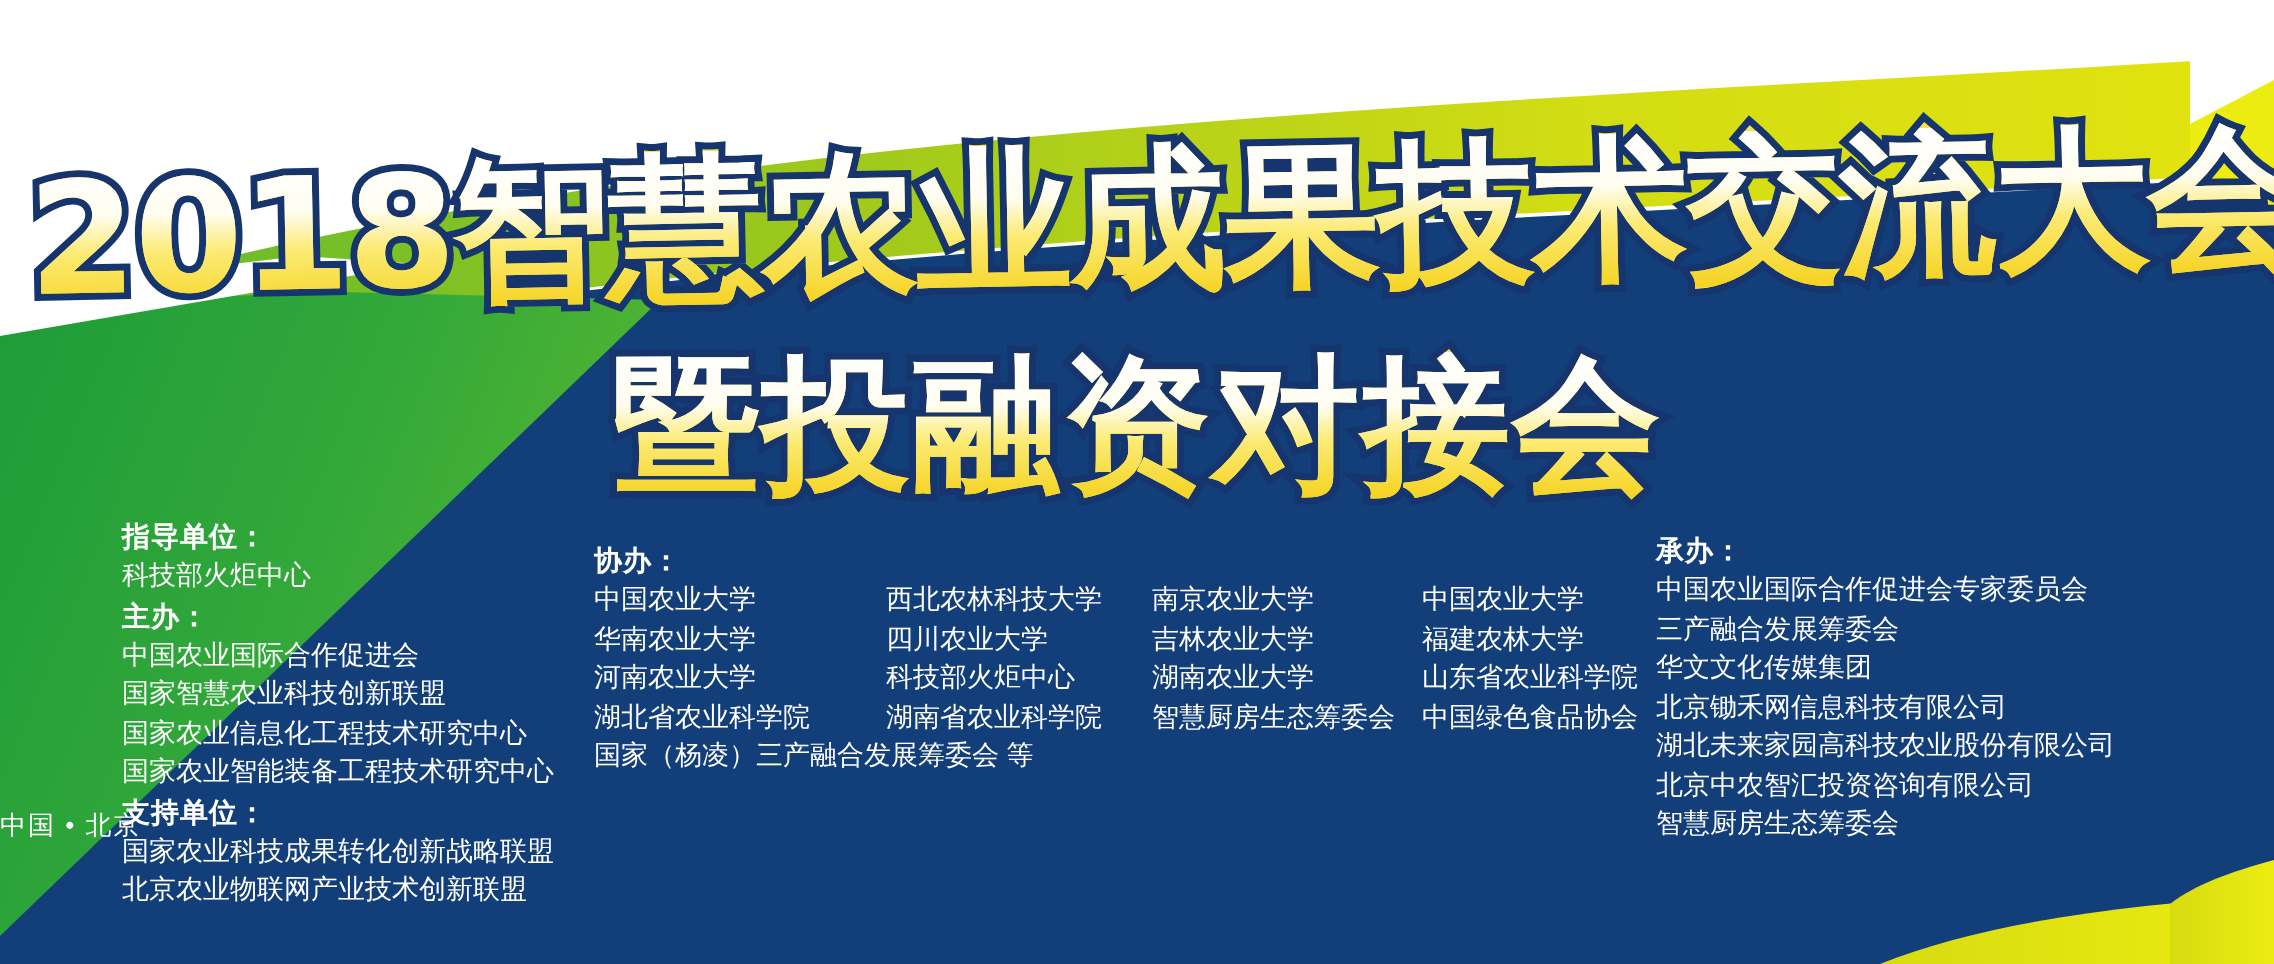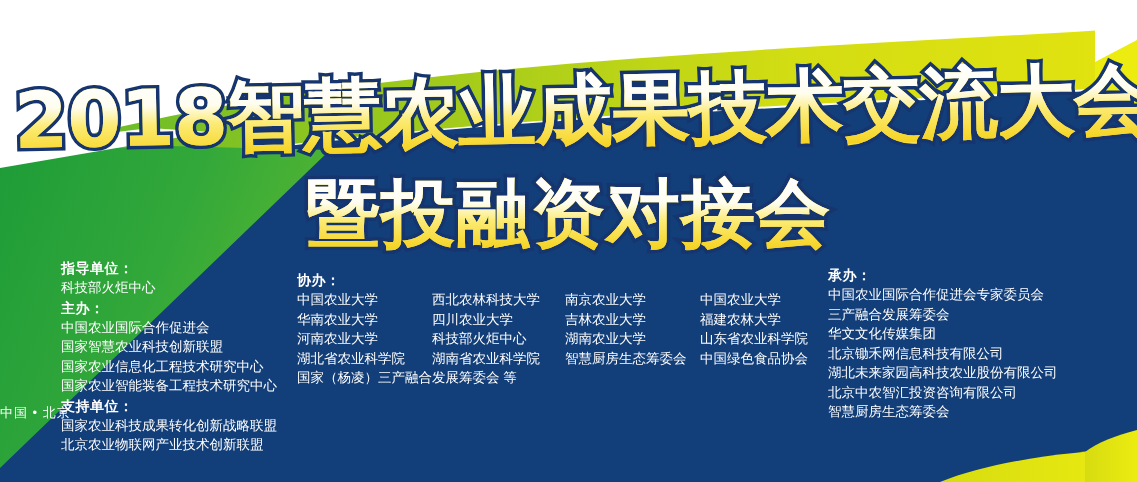--- a/index.html
+++ b/index.html
@@ -98,21 +98,21 @@
     color: #ffffff;
     white-space: nowrap;
   }
 
   #col-left  { left: 48px;  top: 258px; margin-left: 13px; }
   #col-mid   { left: 297px; top: 270px; }
   #col-right { left: 828px; top: 265px; }
 
   .mid-row { display: flex; }
   .mid-row .cell { width: 135px; white-space: nowrap; }
-  .mid-row .cell.w2 { width: 133px; }
+  .mid-row .cell.w2 { width: 133px; margin-left: 11px; }
   .mid-row .cell.last { width: auto; }
 
   .location {
     position: absolute;
     left: 0;
     top: 404px;
     width: 1137px;
     text-align: left;
     z-index: 6;
     color: #ffffff;

